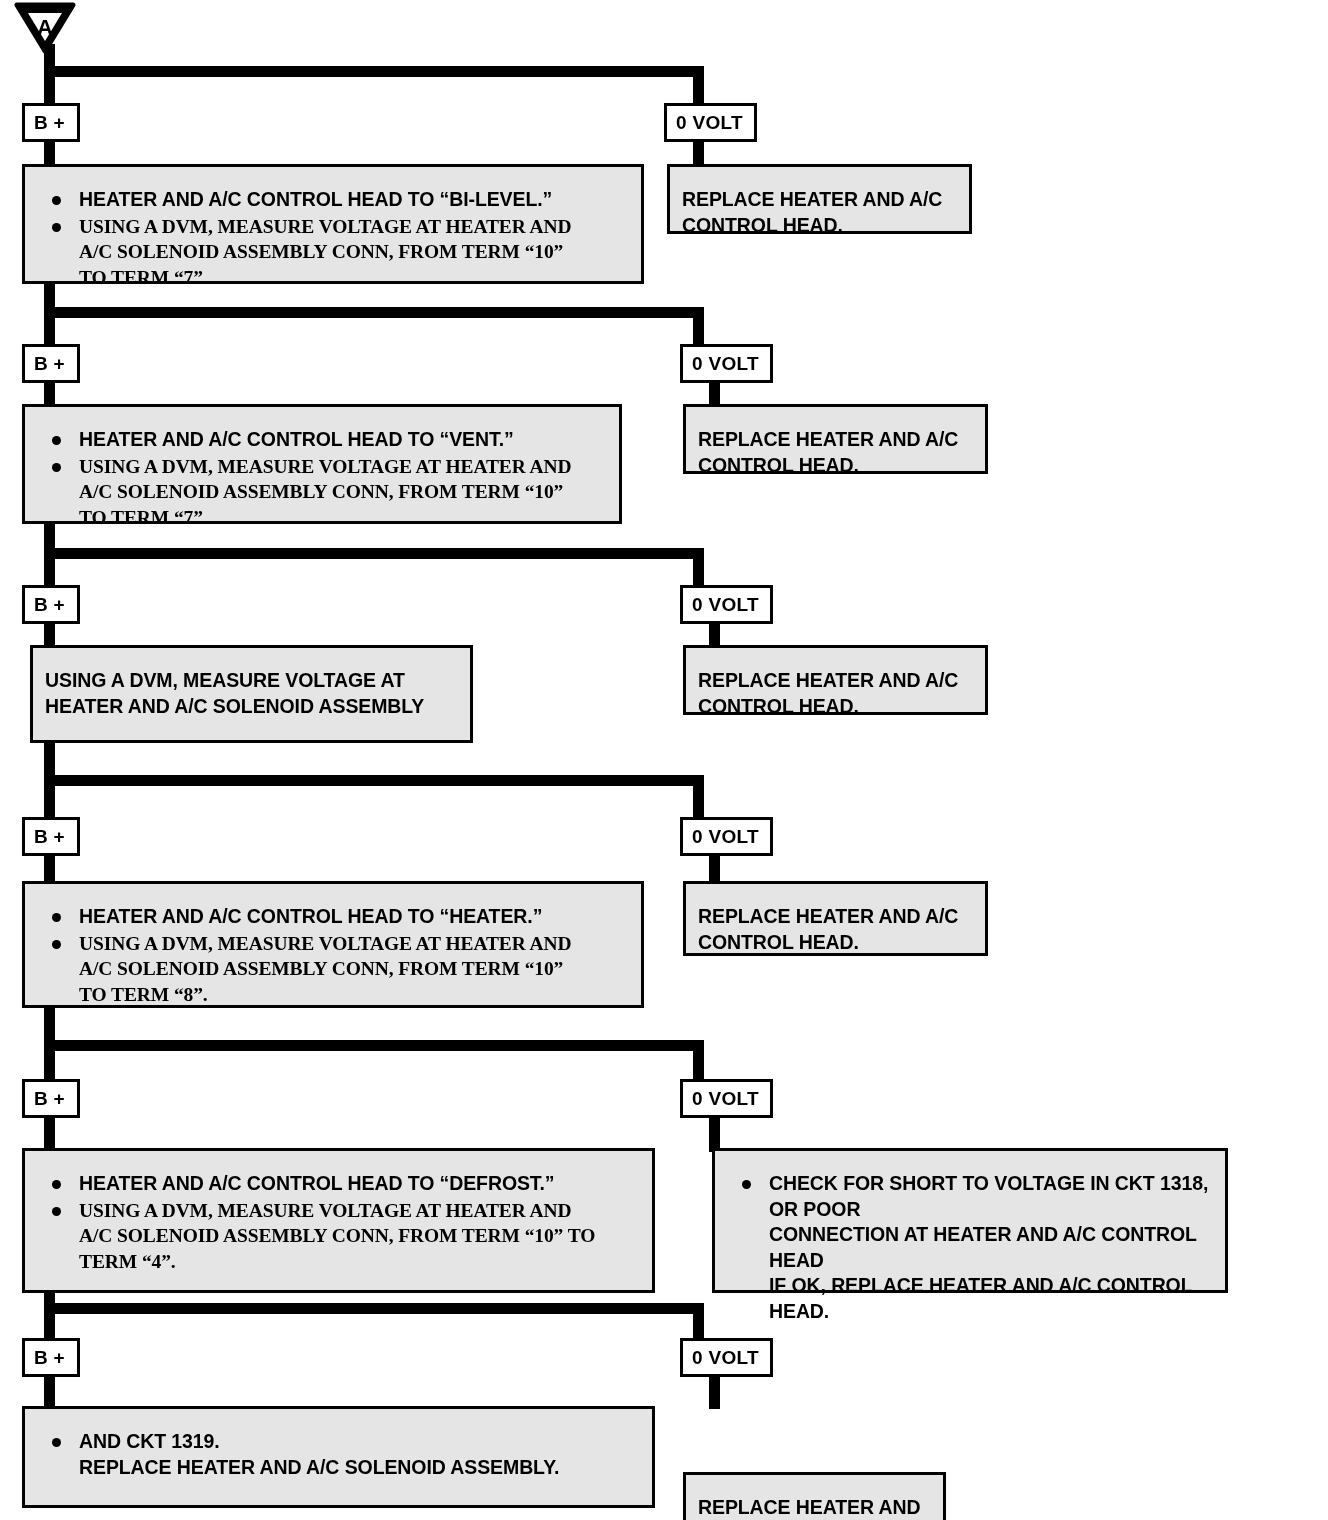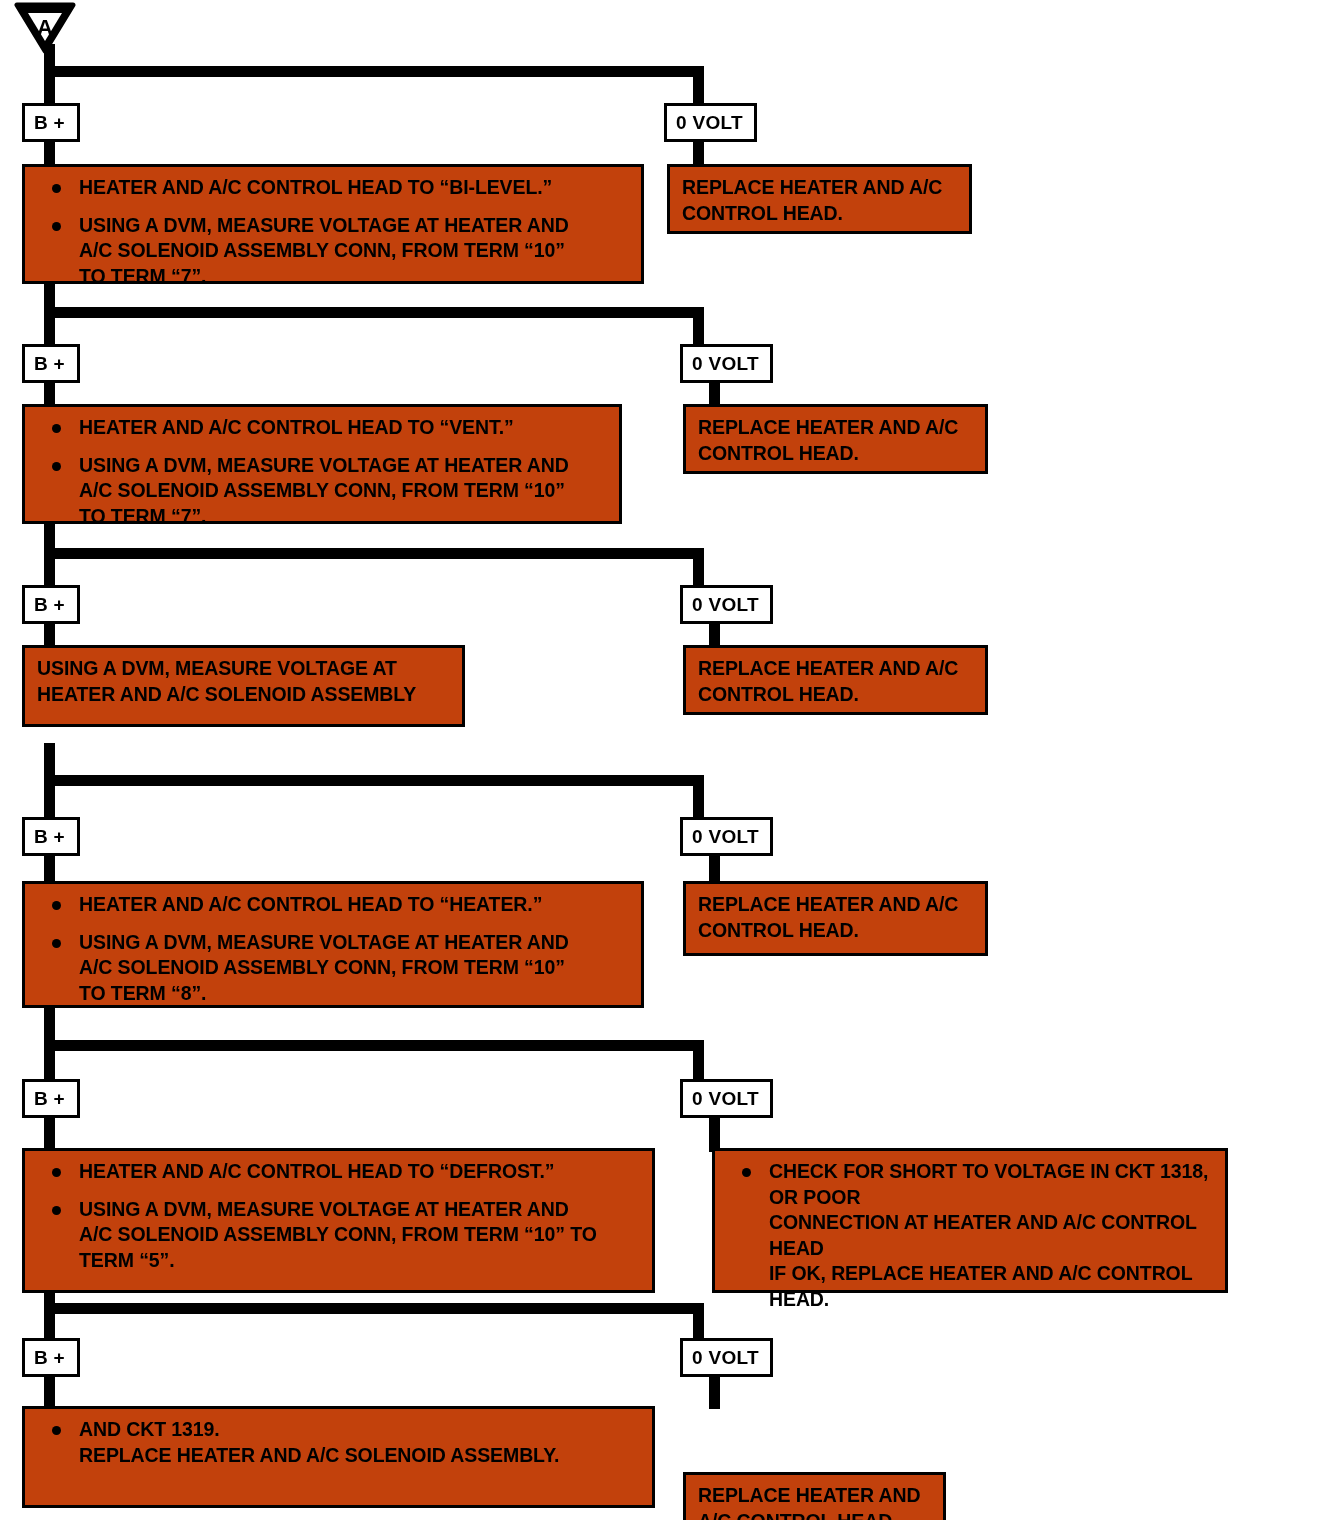--- a/index.html
+++ b/index.html
@@ -37,44 +37,44 @@
     font-size: 19px;
     letter-spacing: 0.3px;
     color: #000000;
     white-space: nowrap;
   }
 
   
   .text-box {
     position: absolute;
     border: 3px solid #000000;
-    background: #c2410c;
+    background: #e5e5e5;
     box-sizing: border-box;
     color: #000000;
     font-weight: bold;
     font-size: 19.5px;
     line-height: 25.5px;
     letter-spacing: -0.1px;
-    padding: 8px 10px 9px 12px;
+    padding: 20px 10px 9px 12px;
   }
 
   .text-box .plain-line { display: block; white-space: nowrap; }
 
   
   ul.bullets {
     list-style: none;
     margin: 0;
     padding: 0;
   }
   ul.bullets > li {
     position: relative;
     padding-left: 42px;
     margin: 0 0 0 0;
   }
-  ul.bullets > li + li { margin-top: 12px; }
+  ul.bullets > li + li { margin-top: 1px; font-family: Liberation Serif, serif; }
   ul.bullets > li::before {
     content: "";
     position: absolute;
     left: 15px;
     top: 9px;
     width: 9px;
     height: 9px;
     border-radius: 50%;
     background: #000000;
   }
@@ -164,21 +164,21 @@
   <div class="wire" style="left:44px; top:548px; width:660px; height:11px;"></div>
   <div class="wire" style="left:44px; top:548px; width:11px; height:42px;"></div>
   <div class="wire" style="left:693px; top:548px; width:11px; height:42px;"></div>
 
   <div class="tag-box" style="left:22px; top:585px; width:58px; height:39px;">B +</div>
   <div class="tag-box" style="left:680px; top:585px; width:93px; height:39px;">0 VOLT</div>
 
   <div class="wire" style="left:44px; top:621px; width:11px; height:27px;"></div>
   <div class="wire" style="left:709px; top:621px; width:11px; height:27px;"></div>
 
-  <div class="text-box" style="left:22px; top:645px; width:443px; height:82px;">
+  <div class="text-box" style="left:30px; top:645px; width:443px; height:98px;">
     <span class="plain-line">USING A DVM, MEASURE VOLTAGE AT</span>
     <span class="plain-line">HEATER AND A/C SOLENOID ASSEMBLY</span>
   </div>
 
   <div class="text-box" style="left:683px; top:645px; width:305px; height:70px;">
     <span class="plain-line">REPLACE HEATER AND A/C</span>
     <span class="plain-line">CONTROL HEAD.</span>
   </div>
 
   <div class="wire" style="left:44px; top:743px; width:11px; height:38px;"></div>
@@ -222,21 +222,21 @@
   <div class="wire" style="left:709px; top:1115px; width:11px; height:37px;"></div>
 
   <div class="text-box" style="left:22px; top:1148px; width:633px; height:145px;">
     <ul class="bullets">
       <li>
         <span class="cont-line">HEATER AND A/C CONTROL HEAD TO “DEFROST.”</span>
       </li>
       <li>
         <span class="cont-line">USING A DVM, MEASURE VOLTAGE AT HEATER AND</span>
         <span class="cont-line">A/C SOLENOID ASSEMBLY CONN, FROM TERM “10” TO</span>
-        <span class="cont-line">TERM “5”.</span>
+        <span class="cont-line">TERM “4”.</span>
       </li>
     </ul>
   </div>
 
   <div class="text-box" style="left:712px; top:1148px; width:516px; height:145px;">
     <ul class="bullets">
       <li>
         <span class="cont-line">CHECK FOR SHORT TO VOLTAGE IN CKT 1318, OR POOR</span>
         <span class="cont-line">CONNECTION AT HEATER AND A/C CONTROL HEAD</span>
         <span class="cont-line">IF OK, REPLACE HEATER AND A/C CONTROL HEAD.</span>

